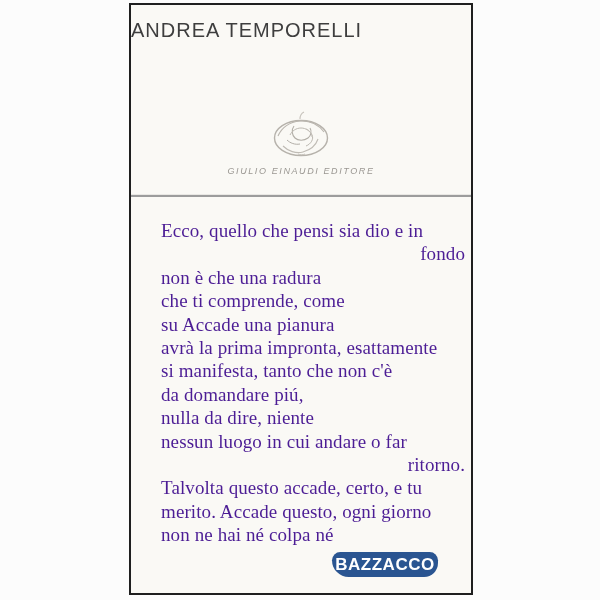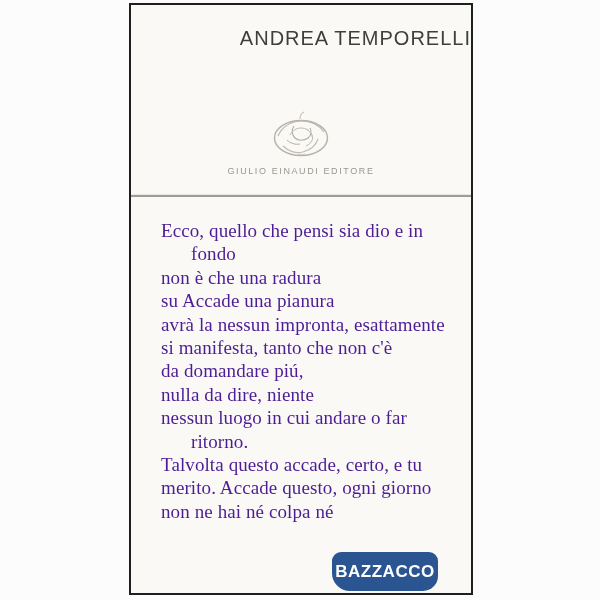--- a/index.html
+++ b/index.html
@@ -12,26 +12,25 @@
   }
   .cover {
     position: absolute;
     left: 129px; top: 3px;
     width: 340px; height: 588px;
     background: #faf9f5;
     border: 2px solid #1f1f1f;
   }
   .author {
     position: absolute; top: 14px; left: 0; right: 0;
-    text-align: right;
+    text-align: left;
     font-family: "Liberation Sans", sans-serif;
     font-size: 20px;
     letter-spacing: 1px;
     color: #3e3e3e;
-    margin-top: 8px;
   }
   .title {
     position: absolute; top: 37px; left: 0; right: 0;
     text-align: center;
     font-family: "Liberation Sans", sans-serif;
     font-size: 28px;
     letter-spacing: 0.5px;
     color: #3b3b3b;
   }
   .logo {
@@ -39,40 +38,41 @@
     transform: translateX(-50%);
     width: 62px; height: 52px;
   }
   .publisher {
     position: absolute; top: 161px; left: 0; right: 0;
     text-align: center;
     font-family: "Liberation Sans", sans-serif;
     font-size: 9px;
     letter-spacing: 1.6px;
     color: #9a9792;
+    font-style: italic;
   }
   .divider {
     position: absolute; top: 189px; left: 0; right: 0;
     height: 2px;
     background: #9c9c9c;
     border-top: 1px solid #e9e8e4;
   }
   .poem {
     position: absolute; top: 214px; left: 30px; right: 6px;
     font-size: 19px;
     line-height: 23.4px;
     color: #4c1d95;
     letter-spacing: 0.1px;
   }
   .poem-line { white-space: nowrap; }
-  .poem-line.indent { padding-left: 30px; }
+  .poem-line.indent { padding-left: 30px; text-align: right; }
   .badge {
     position: absolute;
     left: 332px; top: 552px;
-    width: 106px; height: 39px;
+    width: 106px; height: 25px;
     background: #2a5591;
     border-radius: 9px 9px 15px 18px;
     display: flex; align-items: center; justify-content: center;
     font-family: "Liberation Sans", sans-serif;
     font-weight: bold;
     font-size: 17px;
     letter-spacing: 0.5px;
     color: #ffffff;
   }
 </style>
@@ -99,22 +99,23 @@
   </div>
 
   <div class="publisher">GIULIO EINAUDI EDITORE</div>
 
   <div class="divider"></div>
 
   <div class="poem" id="poem">
       <div class="poem-line">Ecco, quello che pensi sia dio e in</div>
       <div class="poem-line indent">fondo</div>
       <div class="poem-line">non è che una radura</div>
+      <div class="poem-line">che ti comprende, come</div>
       <div class="poem-line">su Accade una pianura</div>
-      <div class="poem-line">avrà la nessun impronta, esattamente</div>
+      <div class="poem-line">avrà la prima impronta, esattamente</div>
       <div class="poem-line">si manifesta, tanto che non c'è</div>
       <div class="poem-line">da domandare piú,</div>
       <div class="poem-line">nulla da dire, niente</div>
       <div class="poem-line">nessun luogo in cui andare o far</div>
       <div class="poem-line indent">ritorno.</div>
       <div class="poem-line">Talvolta questo accade, certo, e tu</div>
       <div class="poem-line">merito. Accade questo, ogni giorno</div>
       <div class="poem-line">non ne hai né colpa né</div>
     </div>
 

